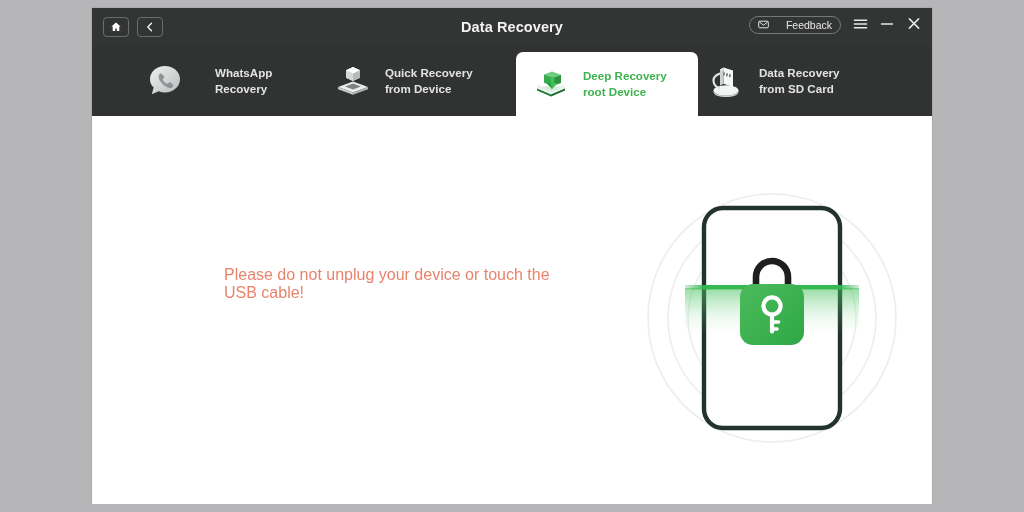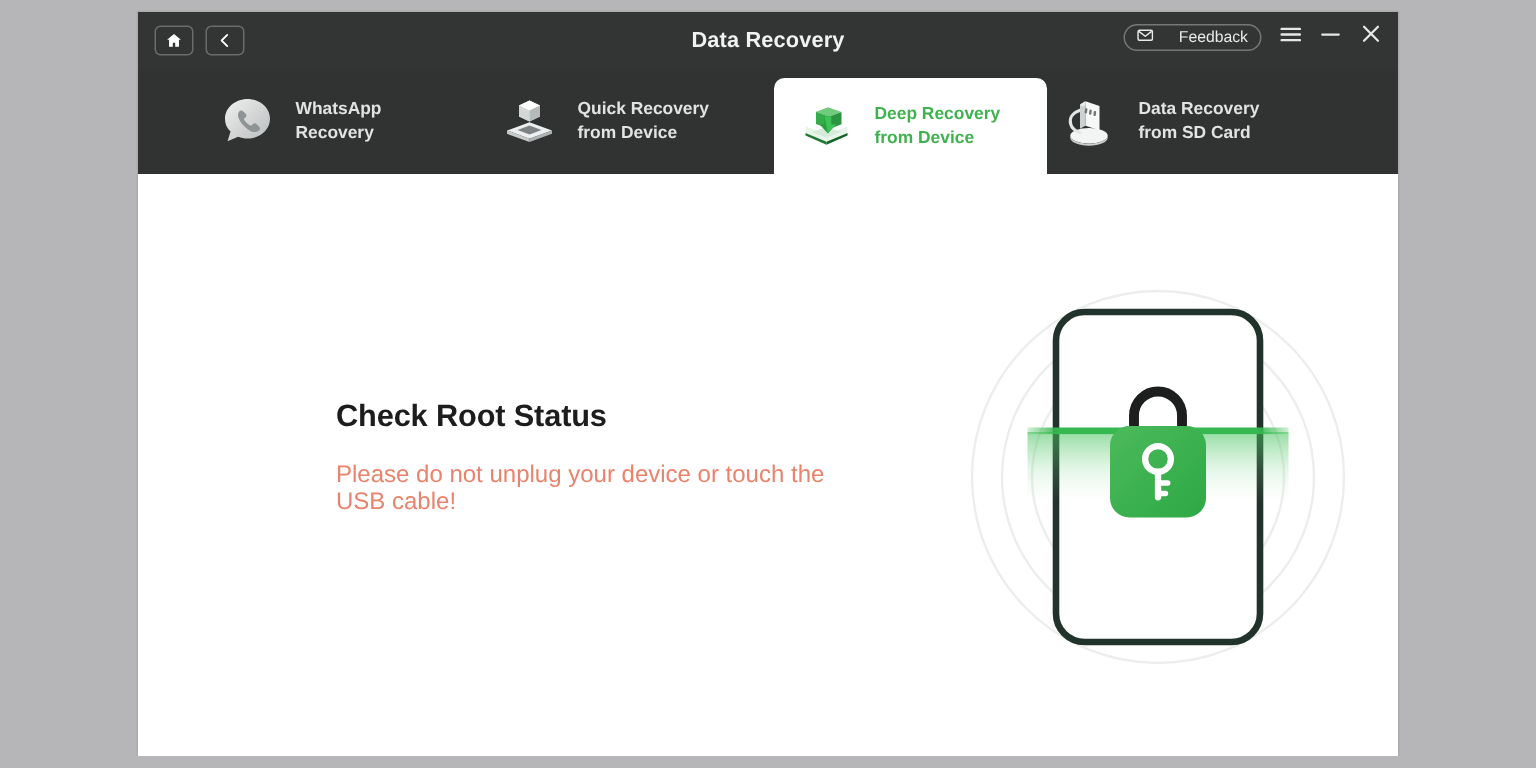--- a/index.html
+++ b/index.html
@@ -131,21 +131,21 @@
     white-space: pre-line;
   }
   .tab.active {
     top: 6px;
     height: 64px;
     background: #ffffff;
     border-radius: 7px 7px 0 0;
   }
   .tab.active .tab-label { color: #3fb24f; }
 
-  .tab-whatsapp { left: 52px;  width: 180px; }
+  .tab-whatsapp { left: 52px;  width: 180px; gap: 18px; }
   .tab-quick    { left: 240px; width: 180px; }
   .tab-deep     { left: 424px; width: 182px; padding-left: 14px; }
   .tab-sdcard   { left: 614px; width: 200px; }
 
   
   .content {
     position: absolute;
     left: 0;
     top: 108px;
     width: 840px;
@@ -310,21 +310,21 @@
 
           <path d="M13 10.5 21 7.5l9 3.2-8.5 3.2z" fill="#6fcc7e"></path>
           <path d="M13 10.5v8.2l8.5 3.2v-8.2z" fill="#35ab4c"></path>
           <path d="M30 10.7v8.2l-8.5 3.2v-8.2z" fill="#2a9440"></path>
 
           <path d="M18.6 13.5h4.6v5.5h3.1L20.9 25l-5.4-6h3.1z" fill="#23a03c"></path>
           <path d="M18.6 13.5h4.6v5.5h3.1L20.9 25z" fill="#3ec258"></path>
         </svg>
       </span>
       <span class="tab-label">Deep Recovery
-from Device</span>
+root Device</span>
     </div>
 
     <div class="tab tab-sdcard">
       <span class="tab-icon">
         <svg width="40" height="40" viewBox="0 0 40 40">
 
           <ellipse cx="19" cy="29.5" rx="12.5" ry="5.2" fill="#f3f4f4"></ellipse>
           <path d="M6.5 29.5c0 2.9 5.6 5.2 12.5 5.2s12.5-2.3 12.5-5.2v1.4c0 2.9-5.6 5.2-12.5 5.2S6.5 33.8 6.5 30.9z" fill="#ccd0d1"></path>
 
           <path d="M13 12.5c-4.6 1.6-7.4 5-6.2 9.3.7 2.6 3 4.5 6 5.6" fill="none" stroke="#e3e5e5" stroke-width="2.1" stroke-linecap="round"></path>
@@ -341,21 +341,20 @@
         </svg>
       </span>
       <span class="tab-label">Data Recovery
 from SD Card</span>
     </div>
   </div>
 
   <div class="content">
 
     <div class="text-block">
-      <div class="page-title">Check Root Status</div>
       <div class="page-warn">Please do not unplug your device or touch the USB cable!</div>
     </div>
 
     <div class="illustration">
       <svg width="290" height="290" viewBox="0 0 290 290">
         <defs>
           <linearGradient id="scanFade" x1="0" y1="0" x2="0" y2="1">
             <stop offset="0" stop-color="#3fc057" stop-opacity="0.55"></stop>
             <stop offset="0.55" stop-color="#6fd183" stop-opacity="0.18"></stop>
             <stop offset="1" stop-color="#9fe2ac" stop-opacity="0"></stop>

